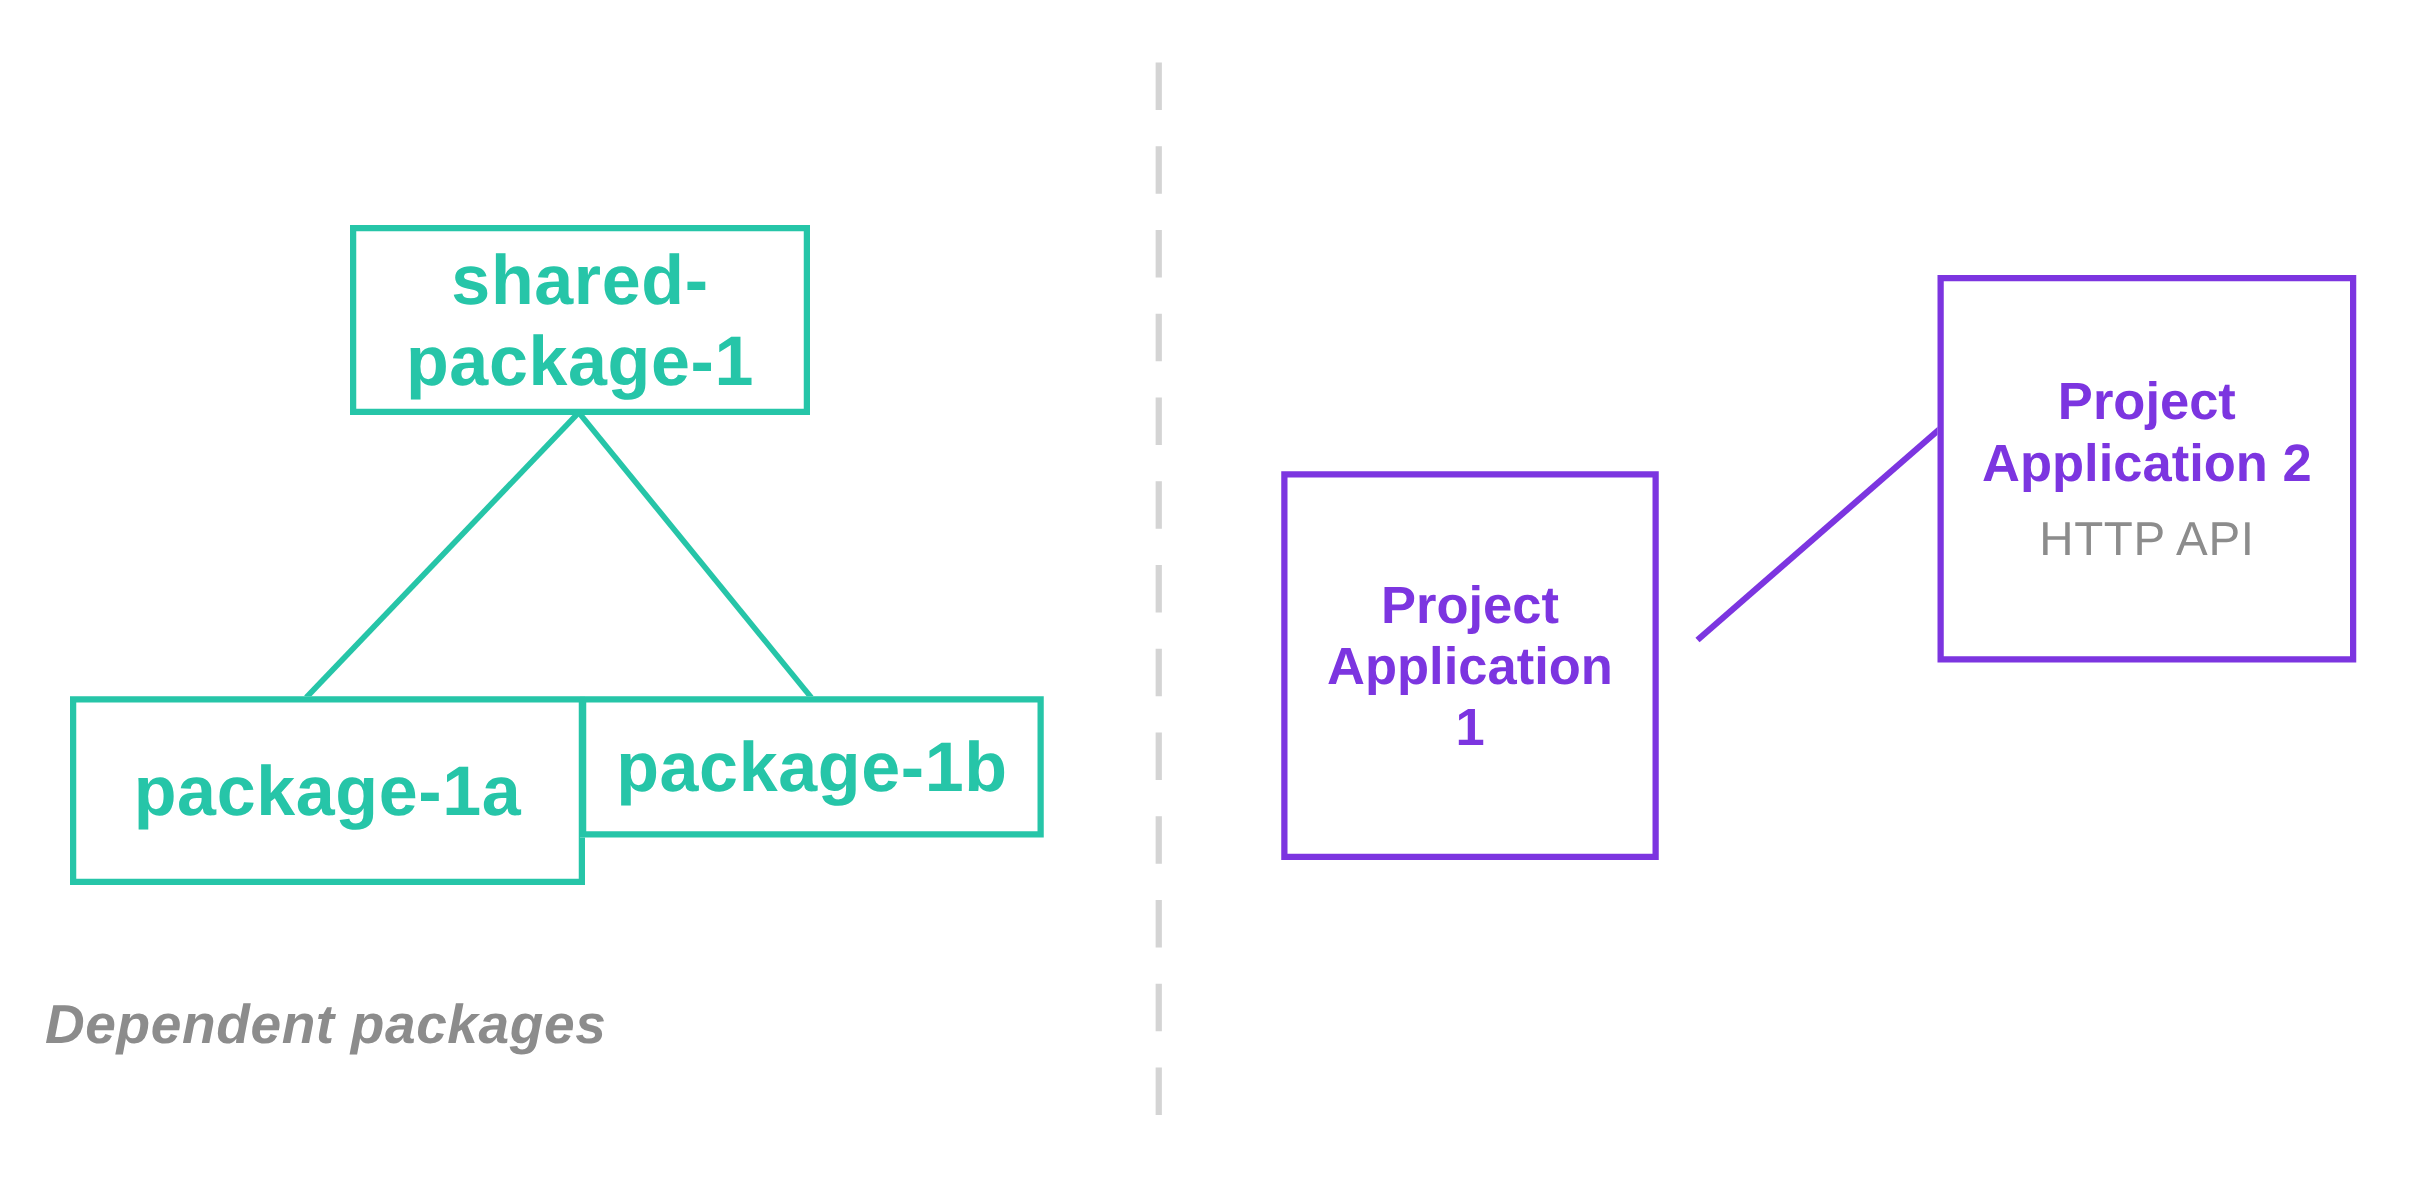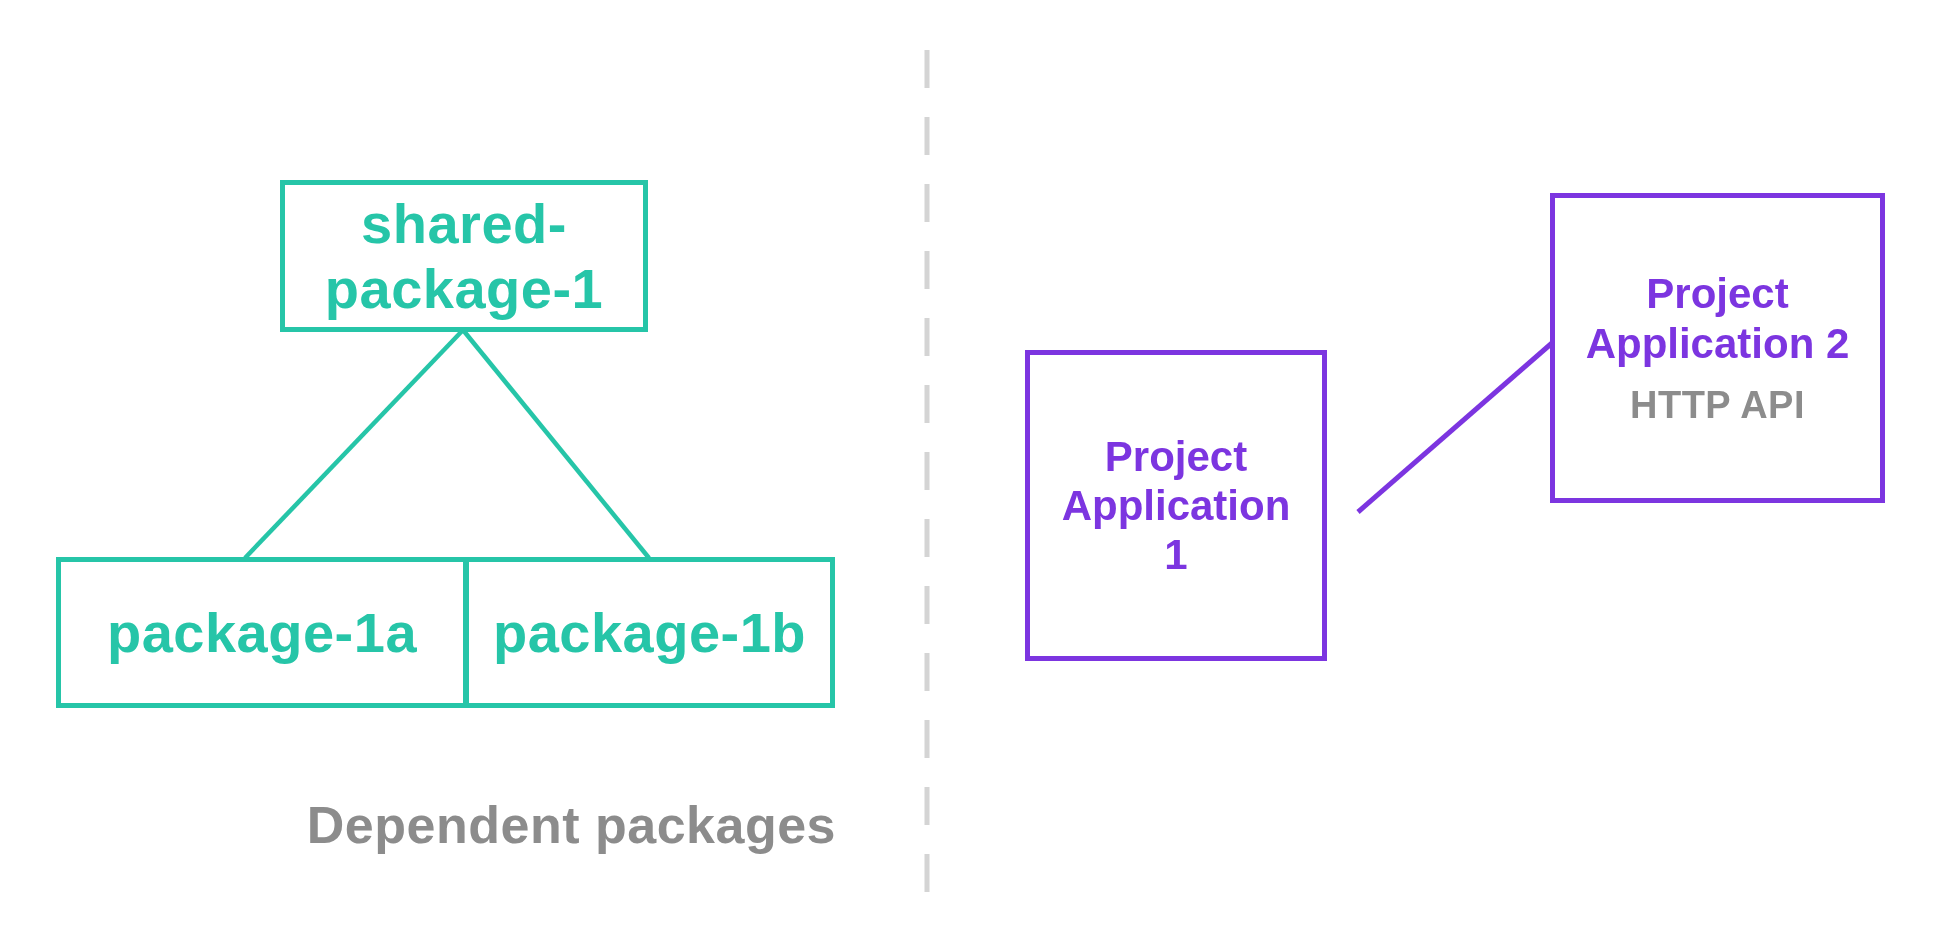--- a/index.html
+++ b/index.html
@@ -51,51 +51,53 @@
   .node.teal .label {
     color: var(--teal);
     font-size: 56px;
     font-weight: bold;
     letter-spacing: 0.5px;
   }
 
   .node.purple {
     border: 5px solid var(--purple);
     padding: 10px 20px;
+    margin-top: 27px;
   }
   .node.purple .title {
     color: var(--purple);
     font-size: 42px;
     font-weight: bold;
     line-height: 1.17;
     max-width: 300px;
   }
   .node.purple .subtitle {
     color: var(--caption_gray);
     font-size: 38px;
-    font-weight: bold;
+    font-weight: normal;
     margin-top: 16px;
     letter-spacing: 0.5px;
   }
 
   #box-shared { left: 280px; top: 180px; width: 368px; }
   #box-1a     { left:  56px; top: 557px; width: 412px; height: 151px; }
-  #box-1b     { left: 464px; top: 557px; width: 371px; height: 151px; }
+  #box-1b     { left: 464px; top: 557px; width: 371px; height: 113px; }
 
   #box-app1 { left: 1025px; top: 350px; width: 302px; height: 311px; }
   #box-app2 { left: 1550px; top: 193px; width: 335px; height: 310px; }
 
   .caption {
     position: absolute;
     width: 800px;
-    text-align: right;
+    text-align: left;
     color: var(--caption_gray);
-    font-size: 52px;
+    font-size: 44px;
     font-weight: bold;
     letter-spacing: 0.5px;
+    font-style: italic;
   }
   #caption-left  { left:   36px; top: 795px; }
   #caption-right { left: 1064px; top: 795px; }
 </style>
 </head>
 <body>
 
 <div class="canvas">
 
   <svg class="edges" viewBox="0 0 1939 950" xmlns="http://www.w3.org/2000/svg">

